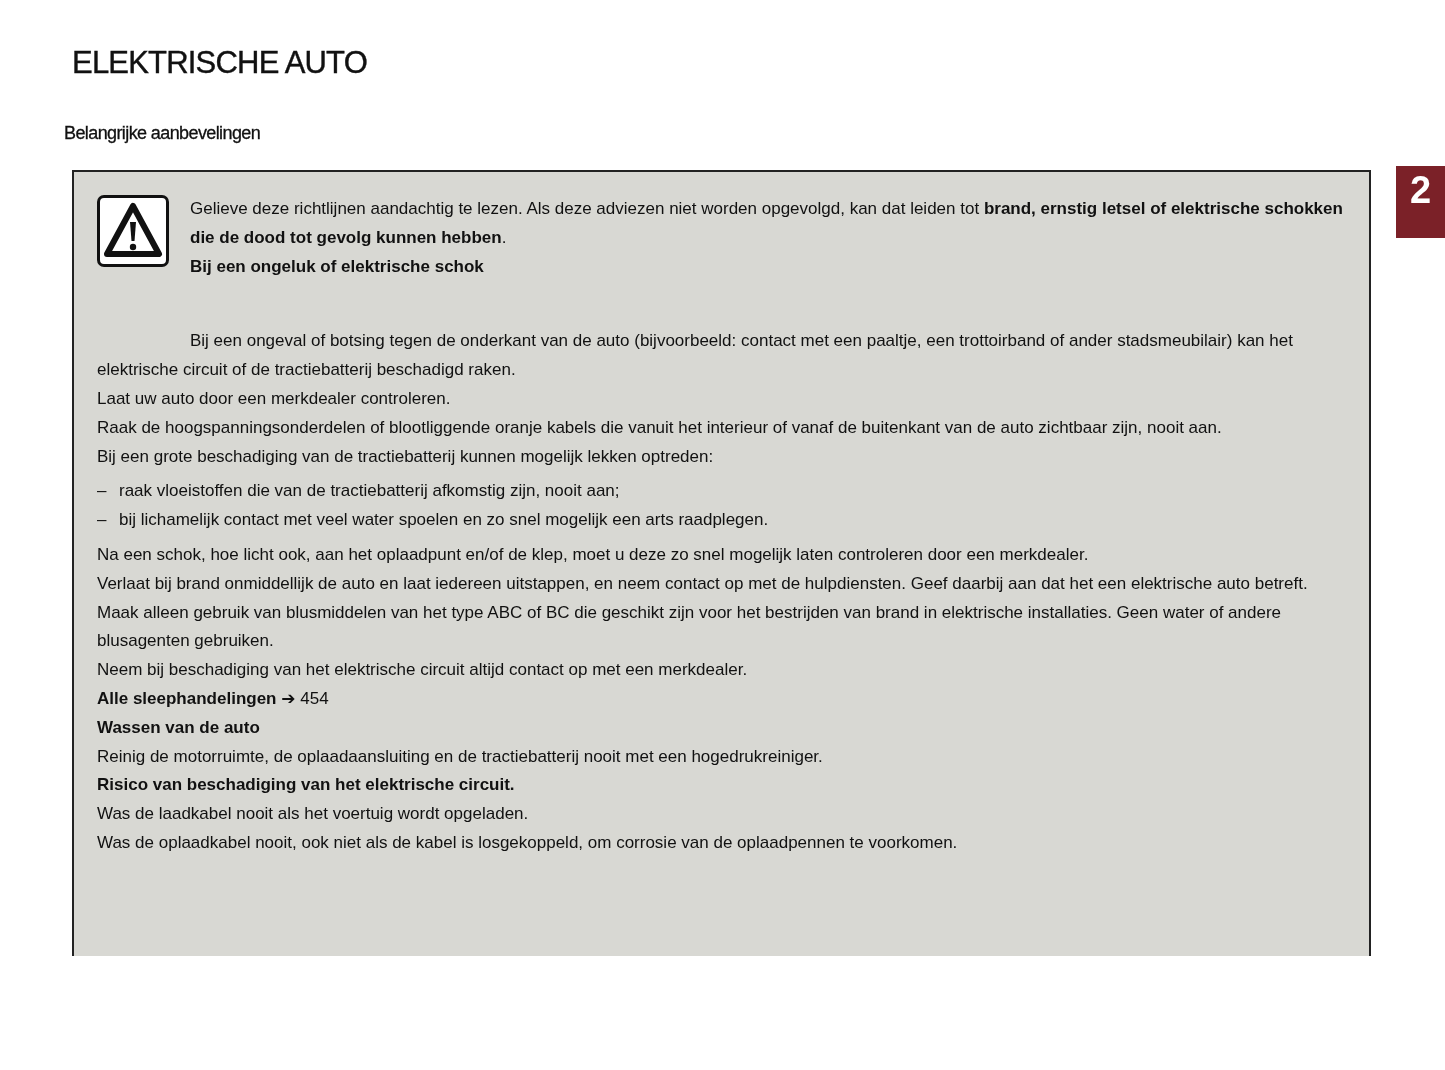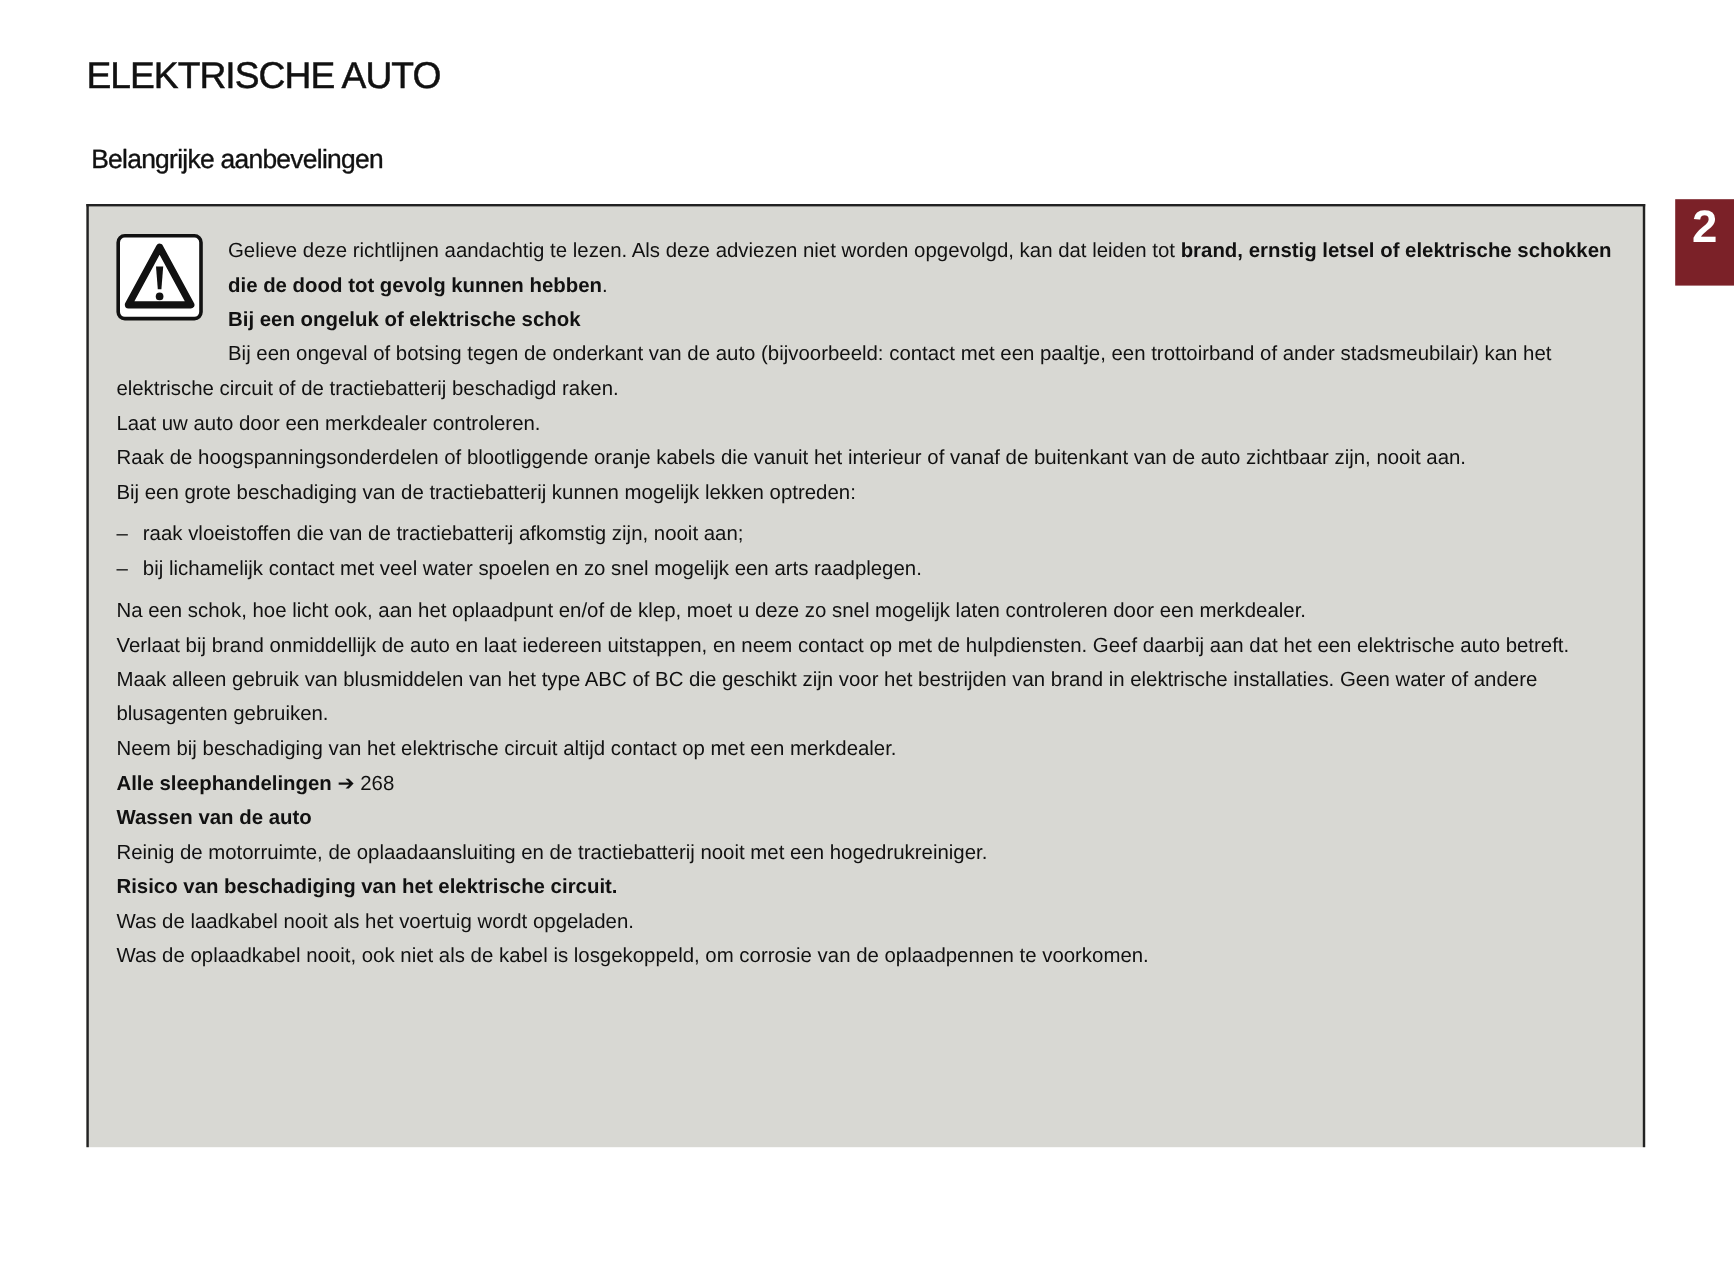--- a/index.html
+++ b/index.html
@@ -1,20 +1,20 @@
 <!DOCTYPE html>
 <html><head>
 <meta charset="utf-8">
 <style>
   html, body { margin: 0; padding: 0; background: #ffffff; }
   body { width: 1445px; height: 1070px; position: relative; overflow: hidden;
          font-family: "Liberation Sans", "DejaVu Sans", sans-serif; color: #111; }
   .page-title { position: absolute; left: 72px; top: 43px; font-size: 31px; font-weight: 400;
                 letter-spacing: -0.8px; margin: 0; line-height: 40px; -webkit-text-stroke: 0.4px #111; }
-  .section-title { position: absolute; left: 76px; top: 115px; font-size: 22px; font-weight: 400;
+  .section-title { position: absolute; left: 64px; top: 115px; font-size: 18px; font-weight: 400;
                    letter-spacing: -0.6px; margin: 0; line-height: 36px; -webkit-text-stroke: 0.3px #111; }
   .chapter-tab { position: absolute; left: 1396px; top: 166px; width: 49px; height: 72px;
                  background: #7b2128; color: #fff; font-size: 38px; font-weight: 700;
                  text-align: center; line-height: 48px; }
   .warn-box { position: absolute; left: 72px; top: 170px; width: 1299px; height: 786px;
               background: #d8d8d3; border: 2px solid #222; border-bottom: none; box-sizing: border-box; }
   .warn-icon { position: absolute; left: 97px; top: 195px; width: 72px; height: 72px;
                border: 3px solid #111; border-radius: 7px; background: #fff; box-sizing: border-box; }
   .warn-icon svg { position: absolute; left: 3px; top: 4px; }
   .content { position: absolute; left: 97px; top: 195px; width: 1260px; font-size: 17px; line-height: 28.8px; }
@@ -38,33 +38,33 @@
   <svg width="60" height="58" viewBox="0 0 60 58">
     <path d="M30 4 L56 52 L4 52 Z" fill="none" stroke="#111" stroke-width="6" stroke-linejoin="round"></path>
     <path d="M27 20 L33 20 L31.5 39 L28.5 39 Z" fill="#111"></path>
     <circle cx="30" cy="45" r="3.2" fill="#111"></circle>
   </svg>
 </div>
 
 <div class="content">
   <p class="indent-first"><span>Gelieve deze richtlijnen aandachtig te lezen. Als deze adviezen niet worden opgevolgd, kan dat leiden tot </span><span class="b">brand, ernstig letsel of elektrische schokken die de dood tot gevolg kunnen hebben</span><span>.</span></p>
   <p class="indent-first b">Bij een ongeluk of elektrische schok</p>
-  <p class="indent-first" style="text-indent:0;padding-left:0;"><span style="display:inline-block;width:93px;"></span><span>Bij een ongeval of botsing tegen de onderkant van de auto (bijvoorbeeld: contact met een paaltje, een trottoirband of ander stadsmeubilair) kan het elektrische circuit of de tractiebatterij beschadigd raken.</span></p>
+  <p class="indent-first" style="text-indent:0;padding-left:0;margin-top:46px;"><span style="display:inline-block;width:93px;"></span><span>Bij een ongeval of botsing tegen de onderkant van de auto (bijvoorbeeld: contact met een paaltje, een trottoirband of ander stadsmeubilair) kan het elektrische circuit of de tractiebatterij beschadigd raken.</span></p>
   <p>Laat uw auto door een merkdealer controleren.</p>
   <p>Raak de hoogspanningsonderdelen of blootliggende oranje kabels die vanuit het interieur of vanaf de buitenkant van de auto zichtbaar zijn, nooit aan.</p>
   <p>Bij een grote beschadiging van de tractiebatterij kunnen mogelijk lekken optreden:</p>
   <ul class="dash">
     <li><span class="d">–</span><span>raak vloeistoffen die van de tractiebatterij afkomstig zijn, nooit aan;</span></li>
     <li><span class="d">–</span><span>bij lichamelijk contact met veel water spoelen en zo snel mogelijk een arts raadplegen.</span></li>
   </ul>
   <p>Na een schok, hoe licht ook, aan het oplaadpunt en/of de klep, moet u deze zo snel mogelijk laten controleren door een merkdealer.</p>
   <p>Verlaat bij brand onmiddellijk de auto en laat iedereen uitstappen, en neem contact op met de hulpdiensten. Geef daarbij aan dat het een elektrische auto betreft.</p>
   <p>Maak alleen gebruik van blusmiddelen van het type ABC of BC die geschikt zijn voor het bestrijden van brand in elektrische installaties. Geen water of andere blusagenten gebruiken.</p>
   <p>Neem bij beschadiging van het elektrische circuit altijd contact op met een merkdealer.</p>
-  <p class="b"><span>Alle sleephandelingen</span> <span>➔</span> <span style="font-weight:400">268</span></p>
+  <p class="b"><span>Alle sleephandelingen</span> <span>➔</span> <span style="font-weight:400">454</span></p>
   <p class="b">Wassen van de auto</p>
   <p>Reinig de motorruimte, de oplaadaansluiting en de tractiebatterij nooit met een hogedrukreiniger.</p>
   <p class="b">Risico van beschadiging van het elektrische circuit.</p>
   <p>Was de laadkabel nooit als het voertuig wordt opgeladen.</p>
   <p>Was de oplaadkabel nooit, ook niet als de kabel is losgekoppeld, om corrosie van de oplaadpennen te voorkomen.</p>
 </div>
 
 <div class="footer">Ken uw auto - 25</div>
 
 </body></html>

